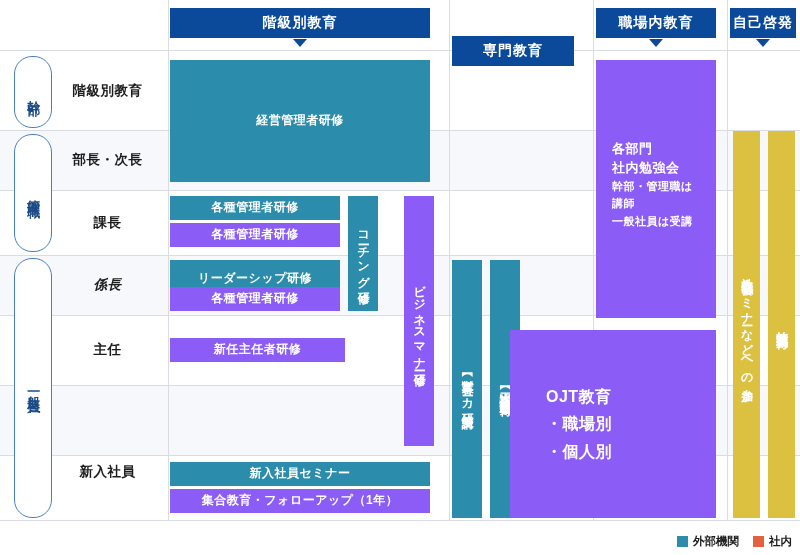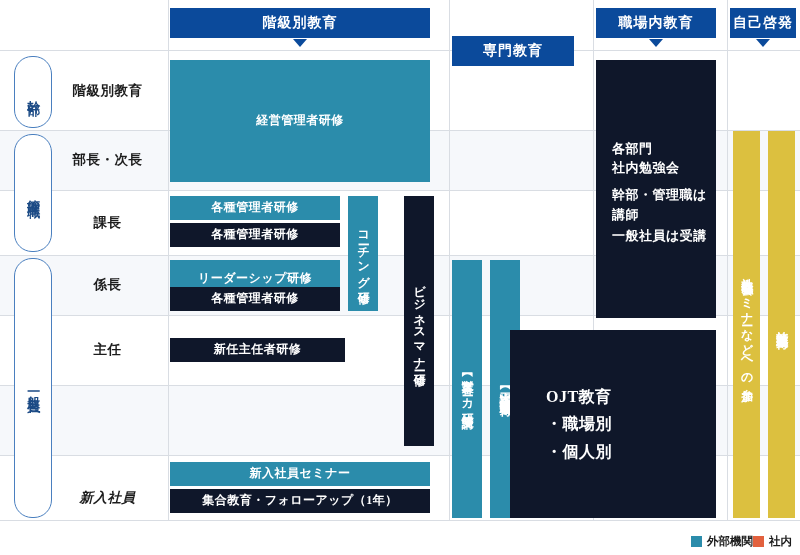--- a/index.html
+++ b/index.html
@@ -57,41 +57,41 @@
     position:absolute;
     color:#ffffff;
     display:flex;align-items:center;justify-content:center;
     text-align:center;
     font-size:12px;font-weight:bold;
     letter-spacing:.5px;
     box-sizing:border-box;
     line-height:1.45;
   }
   .blk.teal{background:#2b8cab;}
-  .blk.orange{background:#0f172a;font-family:Liberation Serif, serif;}
+  .blk.orange{background:#8b5cf6;}
   .blk.yellow{background:#dcc03f;}
   .blk.vert{
     writing-mode:vertical-rl;text-orientation:upright;
     letter-spacing:1px;
   }
   .blk.vert-mixed{
     writing-mode:vertical-rl;
     letter-spacing:1px;
   }
   .blk.topleft{align-items:flex-start;justify-content:flex-start;text-align:left;}
   .blk.midleft{justify-content:flex-start;text-align:left;}
 
   .blk .b-title{font-size:13px;font-weight:bold;display:block;}
-  .blk .b-sub{font-size:13px;font-weight:bold;display:block;margin-top:7px;line-height:1.6;}
+  .blk .b-sub{font-size:11px;font-weight:bold;display:block;line-height:1.6;}
   .blk .b-lines{font-size:16px;font-weight:bold;line-height:1.7;display:block;}
 
   
   .legend{
     position:absolute;right:8px;bottom:6px;
-    display:flex;align-items:center;
+    display:flex;align-items:center;gap:14px;
     font-size:11.5px;font-weight:bold;color:#1c1c1c;
   }
   .legend-item{display:flex;align-items:center;gap:5px;}
   .swatch{width:11px;height:11px;display:inline-block;}
   .swatch.teal{background:#2b8cab;}
   .swatch.orange{background:#e2613e;}
 </style>
 </head>
 <body>
 
@@ -130,23 +130,23 @@
     <div class="group-head" style="left: 730px; width: 66px; font-family: Liberation Mono, monospace;">
       <span>自己啓発</span>
     </div>
     <div class="group-caret" style="left: 756px;"></div>
     <div class="rank-pill" style="top: 56px; height: 70px;">幹部</div>
     <div class="rank-pill" style="top: 134px; height: 116px;">管理職</div>
     <div class="rank-pill" style="top: 258px; height: 258px;">一般社員</div>
     <div class="role-label" style="top: 51px; height: 79px;">階級別教育</div>
     <div class="role-label" style="top: 130px; height: 60px;">部長・次長</div>
     <div class="role-label" style="top: 190px; height: 65px;">課長</div>
-    <div class="role-label" style="top: 255px; height: 60px;">係長</div>
+    <div class="role-label" style="top: 255px; height: 60px; font-style: italic;">係長</div>
     <div class="role-label" style="top: 315px; height: 70px;">主任</div>
-    <div class="role-label" style="top: 465px; height: 65px; font-style: italic;">新入社員</div>
+    <div class="role-label" style="top: 439px; height: 65px;">新入社員</div>
     <div class="blk teal" style="left: 170px; top: 60px; width: 260px; height: 122px;">経営管理者研修</div>
     <div class="blk teal" style="left: 170px; top: 196px; width: 170px; height: 24px;">各種管理者研修</div>
     <div class="blk orange" style="left: 170px; top: 223px; width: 170px; height: 24px;">各種管理者研修</div>
     <div class="blk teal" style="left: 170px; top: 260px; width: 170px; height: 37px;">リーダーシップ研修</div>
     <div class="blk orange" style="left: 170px; top: 287px; width: 170px; height: 24px;">各種管理者研修</div>
     <div class="blk orange" style="left: 170px; top: 338px; width: 175px; height: 24px;">新任主任者研修</div>
     <div class="blk teal" style="left: 170px; top: 462px; width: 260px; height: 24px;">新入社員セミナー</div>
     <div class="blk orange" style="left: 170px; top: 489px; width: 260px; height: 24px; text-align: center;">集合教育・フォローアップ（1年）</div>
     <div class="blk teal vert" style="left: 348px; top: 196px; width: 30px; height: 115px;">コーチング研修</div>
     <div class="blk orange vert" style="left: 404px; top: 196px; width: 30px; height: 250px;">ビジネスマナー研修</div>

